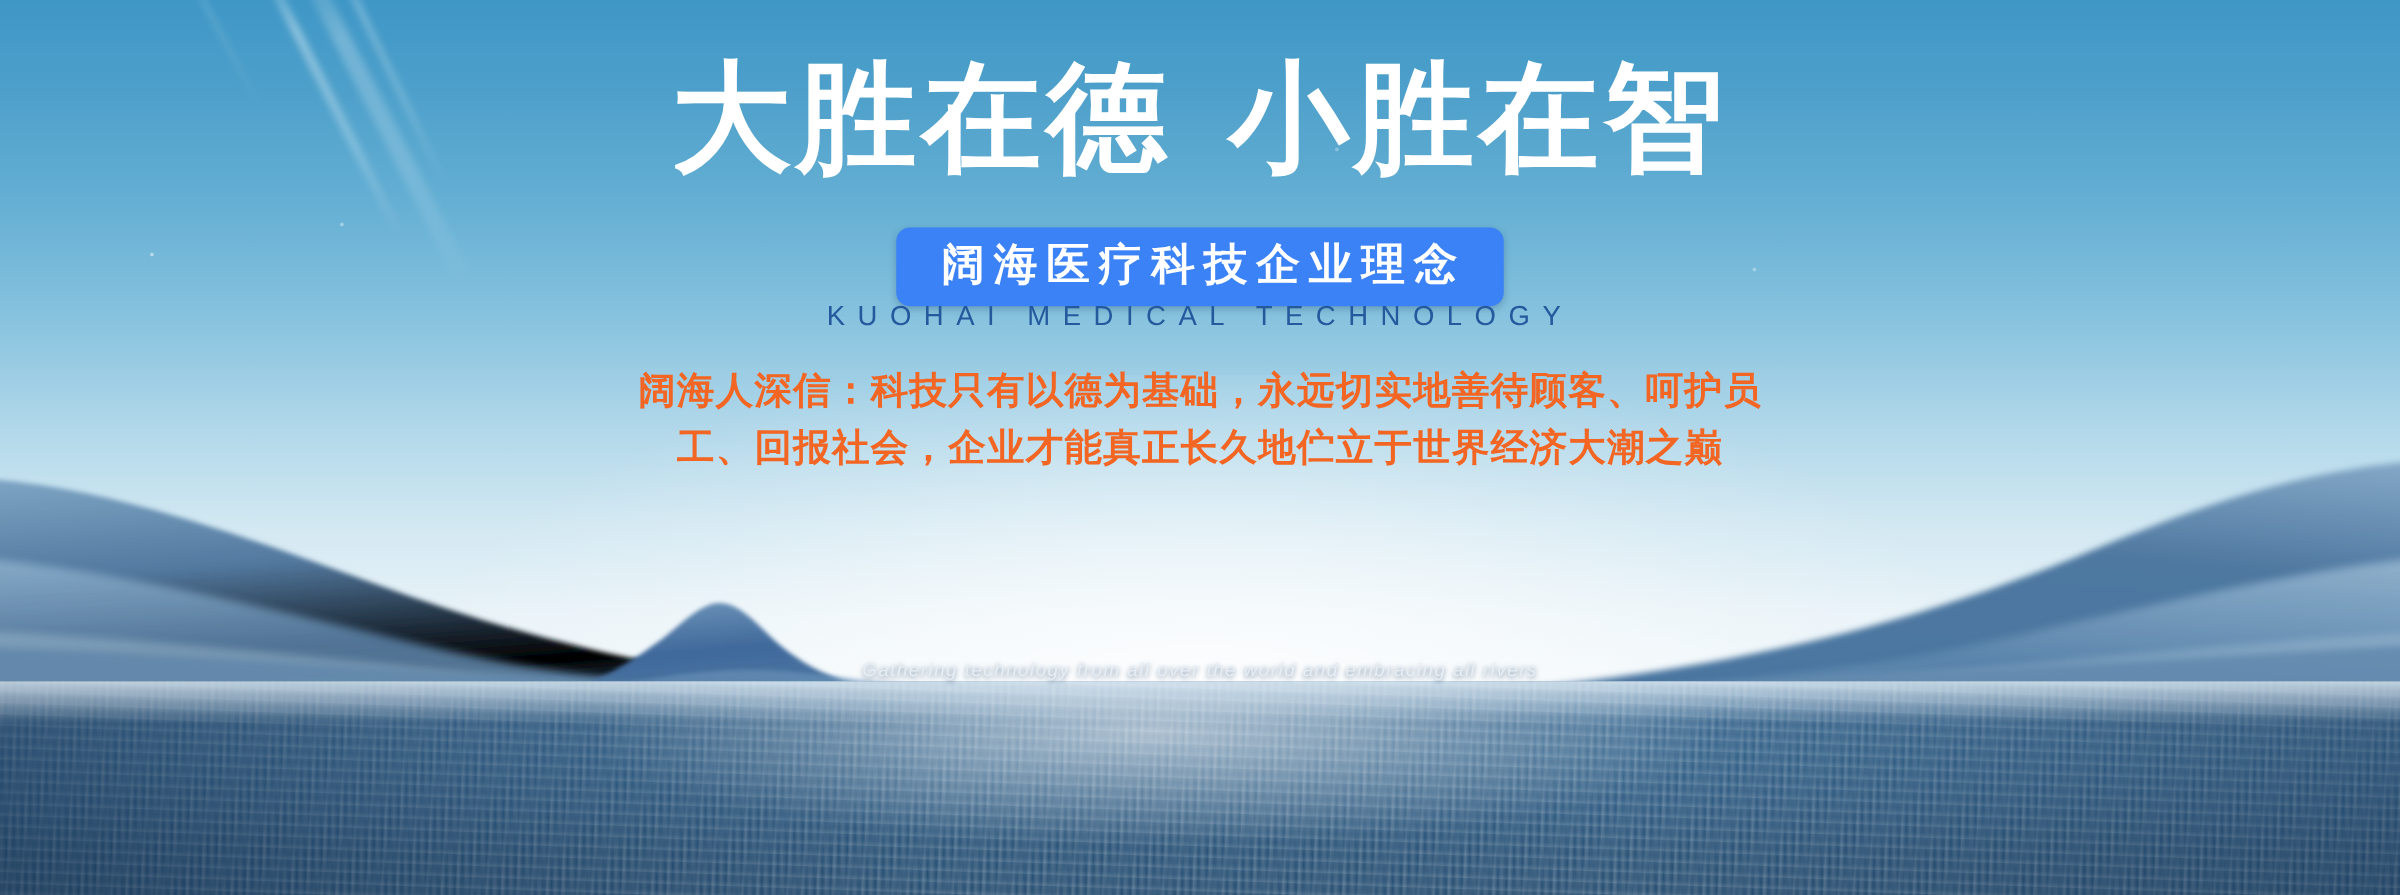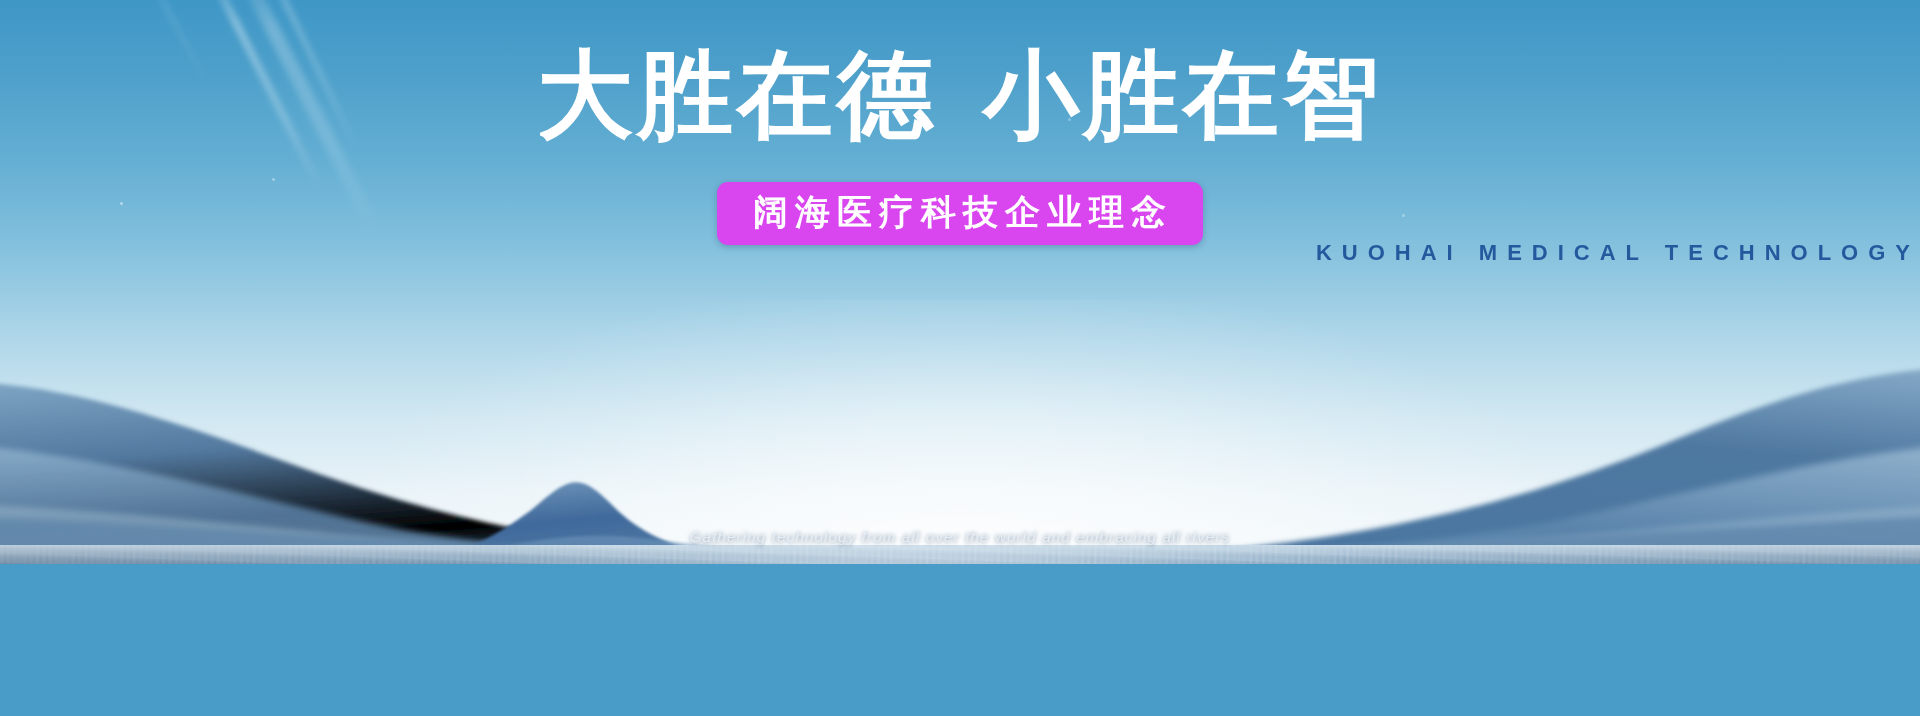--- a/index.html
+++ b/index.html
@@ -5,21 +5,21 @@
   * { margin:0; padding:0; box-sizing:border-box; }
   html, body {
     width:1920px; height:716px;
     overflow:hidden;
     background:#4a9cc8;
     font-family:"Liberation Sans", sans-serif;
   }
 
   #banner {
     position:relative;
-    width:1920px; height:564px;
+    width:1920px; height:716px;
     overflow:hidden;
   }
 
   
   .sky {
     position:absolute; left:0; top:0; width:1920px; height:560px;
     background:linear-gradient(to bottom,
       #3f97c6 0%,
       #4c9fca 12%,
       #63aed3 28%,
@@ -142,38 +142,37 @@
       -5px 6px 0 #1743733,
       -6px 7px 10px rgba(12,45,85,.30);
   }
   .main-title .gap { display:inline-block; width:46px; }
 
   .badge-wrap {
     position:absolute; left:0; top:182px; width:1920px;
   }
   .badge {
     display:inline-block;
-    background:#d946ef;
+    background:#3b82f6;
     color:#ffffff;
     font-size:35px;
     font-weight:bold;
     letter-spacing:7px;
     padding:11px 30px 13px 36px;
     border-radius:11px;
     line-height:1.1;
     box-shadow:0 2px 6px rgba(10,40,80,.25);
   }
 
   .en-sub {
     position:absolute; left:0; top:240px; width:1920px;
     font-size:22px;
     letter-spacing:10px;
     color:#24599e;
-    font-weight:700;
-    text-align:right;
+    font-weight:400;
   }
 
   .para {
     position:absolute; left:0; top:290px; width:1920px;
     font-size:30px;
     font-weight:bold;
     color:#f26522;
     line-height:1.52;
     letter-spacing:1px;
   }
@@ -309,17 +308,21 @@
     <div class="main-title">
       <span>大胜在德</span><span class="gap"></span><span>小胜在智</span>
     </div>
 
     <div class="badge-wrap">
       <span class="badge">阔海医疗科技企业理念</span>
     </div>
 
     <div class="en-sub">KUOHAI MEDICAL TECHNOLOGY</div>
 
+    <div class="para">
+      <span class="line">阔海人深信：科技只有以德为基础，永远切实地善待顾客、呵护员</span>
+      <span class="line">工、回报社会，企业才能真正长久地伫立于世界经济大潮之巅</span>
+    </div>
 
     <div class="tagline-en">Gathering technology from all over the world and embracing all rivers</div>
 
   </div>
 </div>
 
 </body></html>

